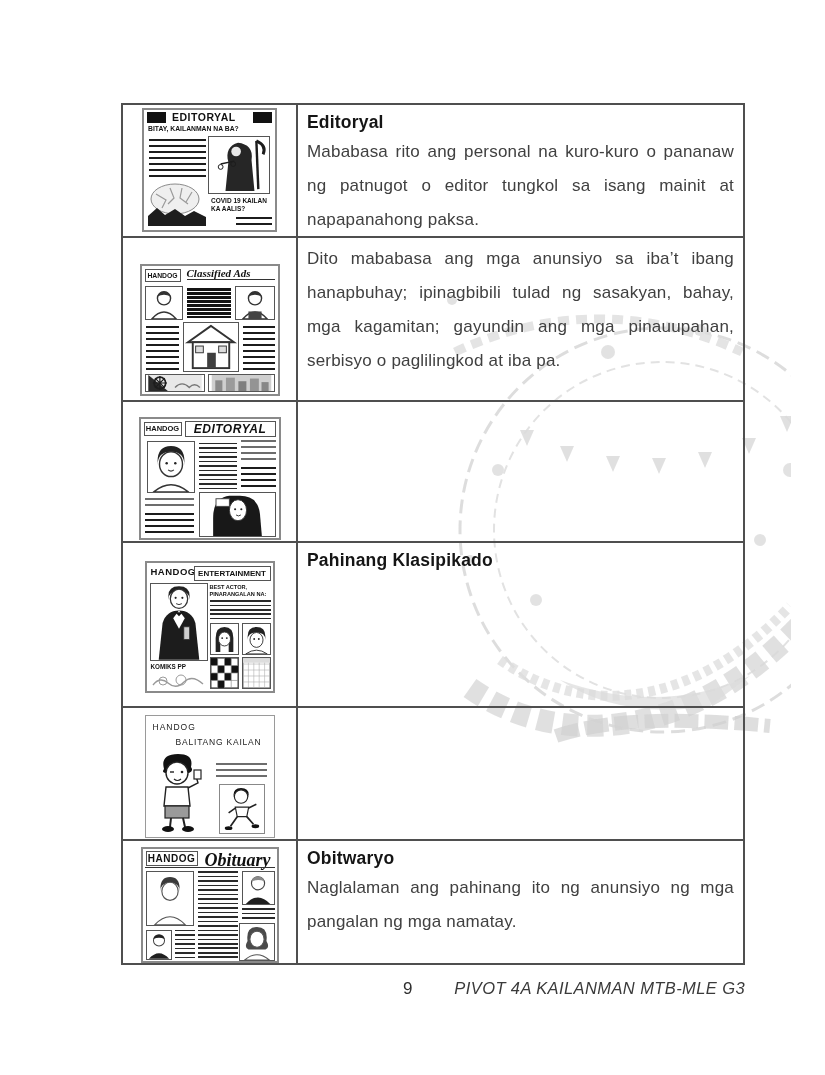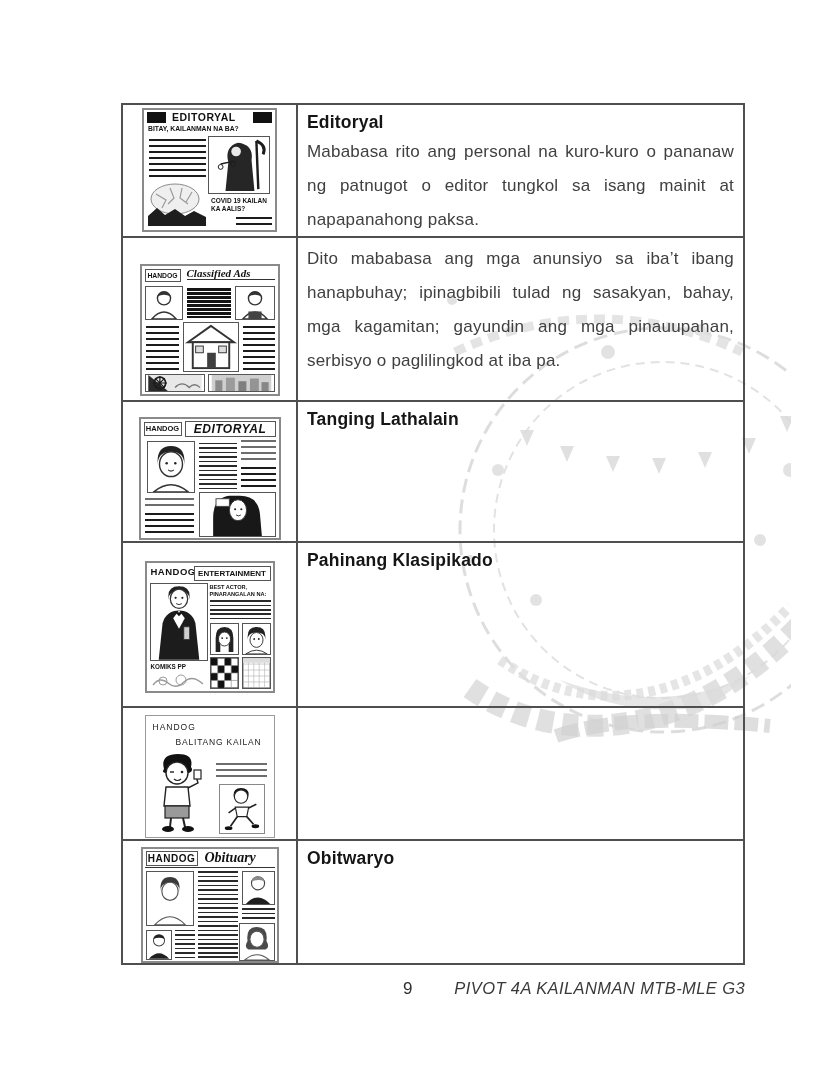--- a/index.html
+++ b/index.html
@@ -172,21 +172,20 @@
             <path d="M30,3 Q13,5 13,26 L13,45 L64,45 L62,22 Q60,3 41,3 Z" fill="#181818"></path>
             <ellipse cx="39" cy="18" rx="9" ry="11" fill="#fff" stroke="#333"></ellipse>
             <circle cx="36" cy="17" r="1.1" fill="#222"></circle>
               <circle cx="42.5" cy="17" r="1.1" fill="#222"></circle>
             <path d="M37,23 q2.5,2 5,0" fill="none" stroke="#333"></path>
             <rect x="16" y="6" width="14" height="8" fill="#fff" stroke="#444" stroke-width="1"></rect>
           </svg>
         </div>
       </div>
       <div class="text-cell">
-        <div class="sec-title">Tanging Lathalain</div>
       </div>
     </div>
 
     <div class="row r4">
       <div class="img-cell pt4">
         <div class="paper" style="width:130px;height:132px;">
           <div class="ilabel" style="left:4px;top:3px;font-size:9.5px;font-weight:bold;letter-spacing:.5px;">HANDOG</div>
           <div class="ibox ilabel" style="left:47px;top:3px;width:77px;height:15px;font-size:8px;font-weight:bold;text-align:center;line-height:13px;">ENTERTAINMENT</div>
           <svg class="ibox" style="left:3px;top:20px;" width="58" height="78" viewBox="0 0 58 78">
             <path d="M18,12 Q18,2 29,2 Q40,2 40,12 L40,16 Q40,7 29,7 Q18,7 18,16 Z" fill="#222"></path>
@@ -276,21 +275,21 @@
             <ellipse cx="37" cy="43" rx="4" ry="2" fill="#111"></ellipse>
           </svg>
         </div>
       </div>
     </div>
 
     <div class="row r6">
       <div class="img-cell pt6">
         <div class="paper" style="width:138px;height:116px;">
           <div class="ibox ilabel" style="left:3px;top:2px;width:52px;height:15px;font-size:10px;font-weight:bold;text-align:center;line-height:13px;letter-spacing:.5px;">HANDOG</div>
-          <div class="ilabel" style="left:62px;top:1px;font-size:14px;font-weight:bold;font-style:italic;font-family:'Liberation Serif',serif;">Obituary</div>
+          <div class="ilabel" style="left:62px;top:1px;font-size:18px;font-weight:bold;font-style:italic;font-family:'Liberation Serif',serif;">Obituary</div>
           <div style="position:absolute;left:2px;top:18px;width:130px;border-top:1.5px solid #333;"></div>
           <svg class="ibox" style="left:3px;top:22px;" width="48" height="55" viewBox="0 0 48 55">
             <path d="M14,17 Q14,5 24,5 Q34,5 34,17 L34,20 Q34,11 24,11 Q14,11 14,20 Z" fill="#3a3a3a"></path>
             <ellipse cx="24" cy="20" rx="8.5" ry="9.5" fill="#fff" stroke="#555" stroke-width="1.2"></ellipse>
             <path d="M8,55 Q24,38 40,55 Z" fill="#fff" stroke="#555" stroke-width="1.2"></path>
           </svg>
           <div class="tl fine" style="left:55px;top:22px;width:40px;height:88px;"></div>
           <svg class="ibox" style="left:99px;top:22px;" width="33" height="34" viewBox="0 0 33 34">
             <circle cx="16" cy="12" r="7" fill="#fff" stroke="#444" stroke-width="1.2"></circle>
             <path d="M16,5 a7,7 0 0 1 7,5 q-7,-3 -14,0 a7,7 0 0 1 7,-5" fill="#8a8a8a"></path>
@@ -305,20 +304,21 @@
           <div class="tl fine" style="left:32px;top:81px;width:20px;height:29px;"></div>
           <svg class="ibox" style="left:96px;top:74px;" width="36" height="38" viewBox="0 0 36 38">
             <path d="M8,18 Q6,3 18,3 Q30,3 28,18 Q32,25 27,27 L9,27 Q4,25 8,18 Z" fill="#4a4a4a"></path>
             <ellipse cx="18" cy="16" rx="7.5" ry="8.5" fill="#fff" stroke="#555" stroke-width="1.1"></ellipse>
             <path d="M5,38 Q18,27 31,38 Z" fill="#fff" stroke="#555" stroke-width="1.1"></path>
           </svg>
         </div>
       </div>
       <div class="text-cell">
         <div class="sec-title">Obitwaryo</div>
+        <div class="sec-body">Naglalaman ang pahinang ito ng anunsiyo ng mga pangalan ng mga namatay.</div>
       </div>
     </div>
 
   </div>
 
   <div class="footer">
     <span class="pagenum">9</span>
     <span class="docid">PIVOT 4A KAILANMAN MTB-MLE G3</span>
   </div>
 

